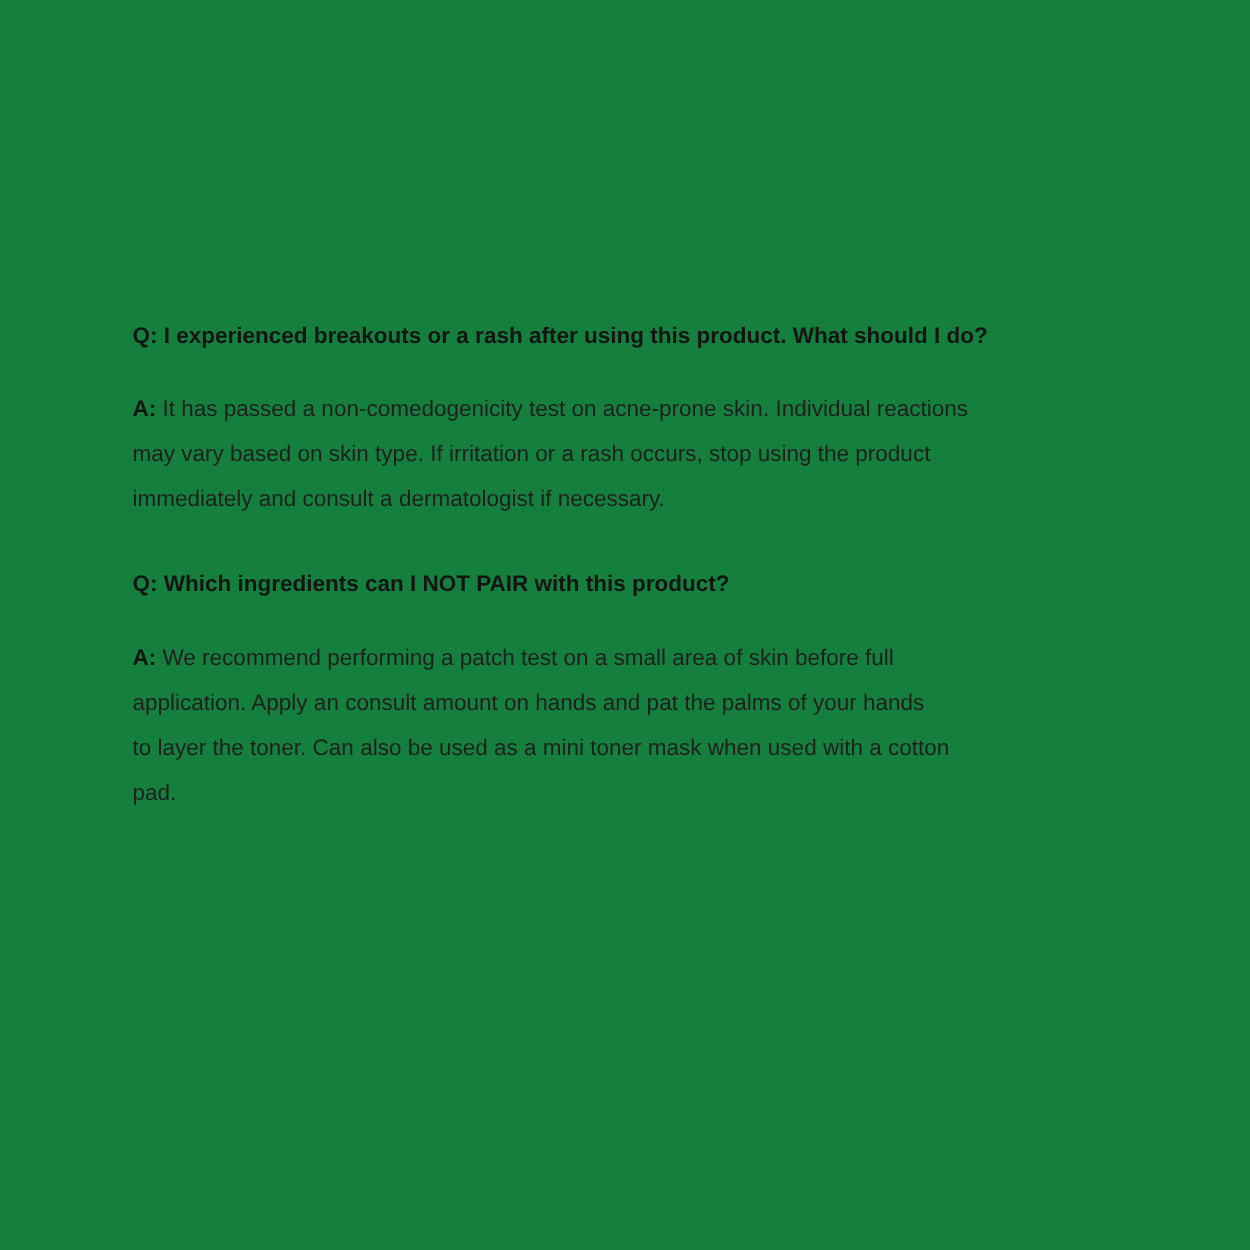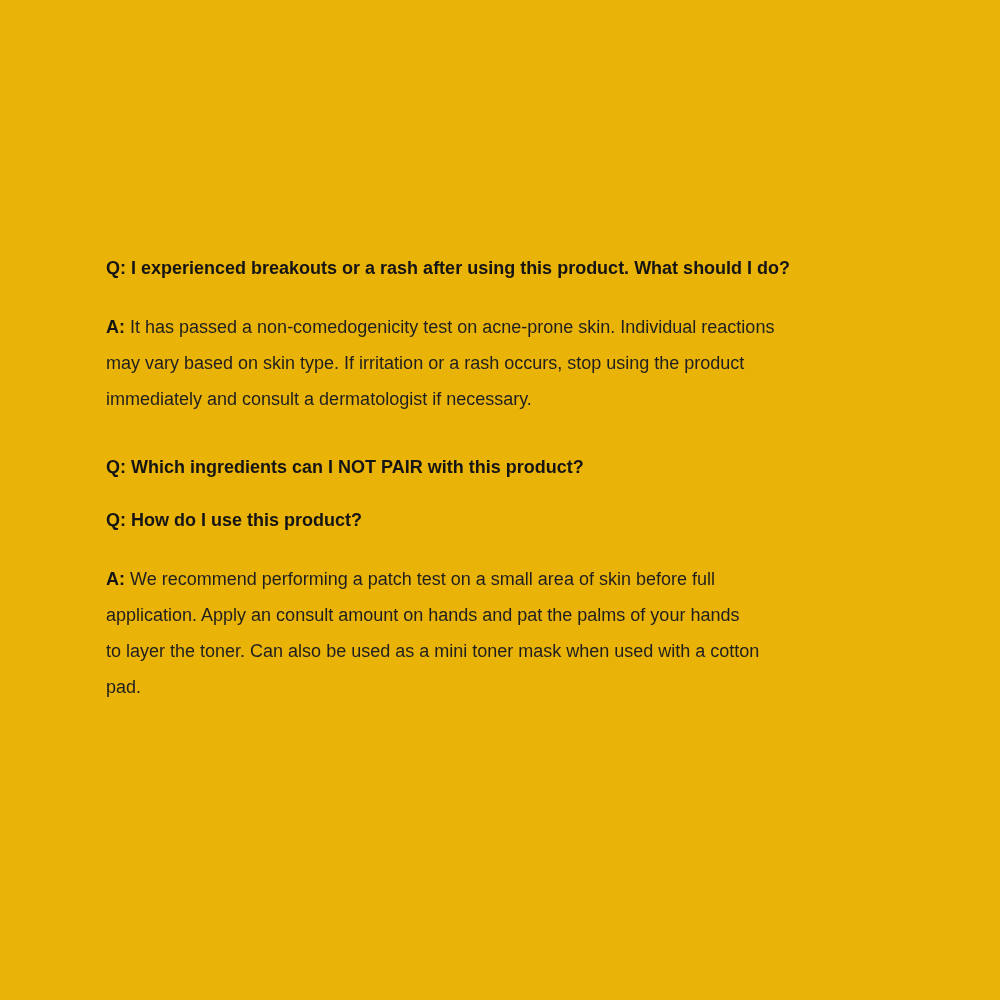--- a/index.html
+++ b/index.html
@@ -4,21 +4,21 @@
 <style>
   html, body {
     margin: 0;
     padding: 0;
     background: #ffffff;
   }
   .page {
     position: relative;
     width: 1000px;
     height: 1000px;
-    background: #eab308;
+    background: #15803d;
     overflow: hidden;
     font-family: "Liberation Sans", "DejaVu Sans", sans-serif;
     color: #1a1a1a;
   }
   .faq {
     position: absolute;
     left: 106px;
     top: 256px;
     width: 812px;
   }
@@ -58,21 +58,20 @@
 may vary based on skin type. If irritation or a rash occurs, stop using the product
 immediately and consult a dermatologist if necessary.</span>
       </p>
     </section>
 
     <section class="qa">
       <p class="q">Q: Which ingredients can I NOT PAIR with this product?</p>
     </section>
 
     <section class="qa">
-      <p class="q">Q: How do I use this product?</p>
       <p class="a">
         <strong class="prefix">A:</strong>
         <span class="body">We recommend performing a patch test on a small area of skin before full
 application. Apply an consult amount on hands and pat the palms of your hands
 to layer the toner. Can also be used as a mini toner mask when used with a cotton
 pad.</span>
       </p>
     </section>
 
   </div>

